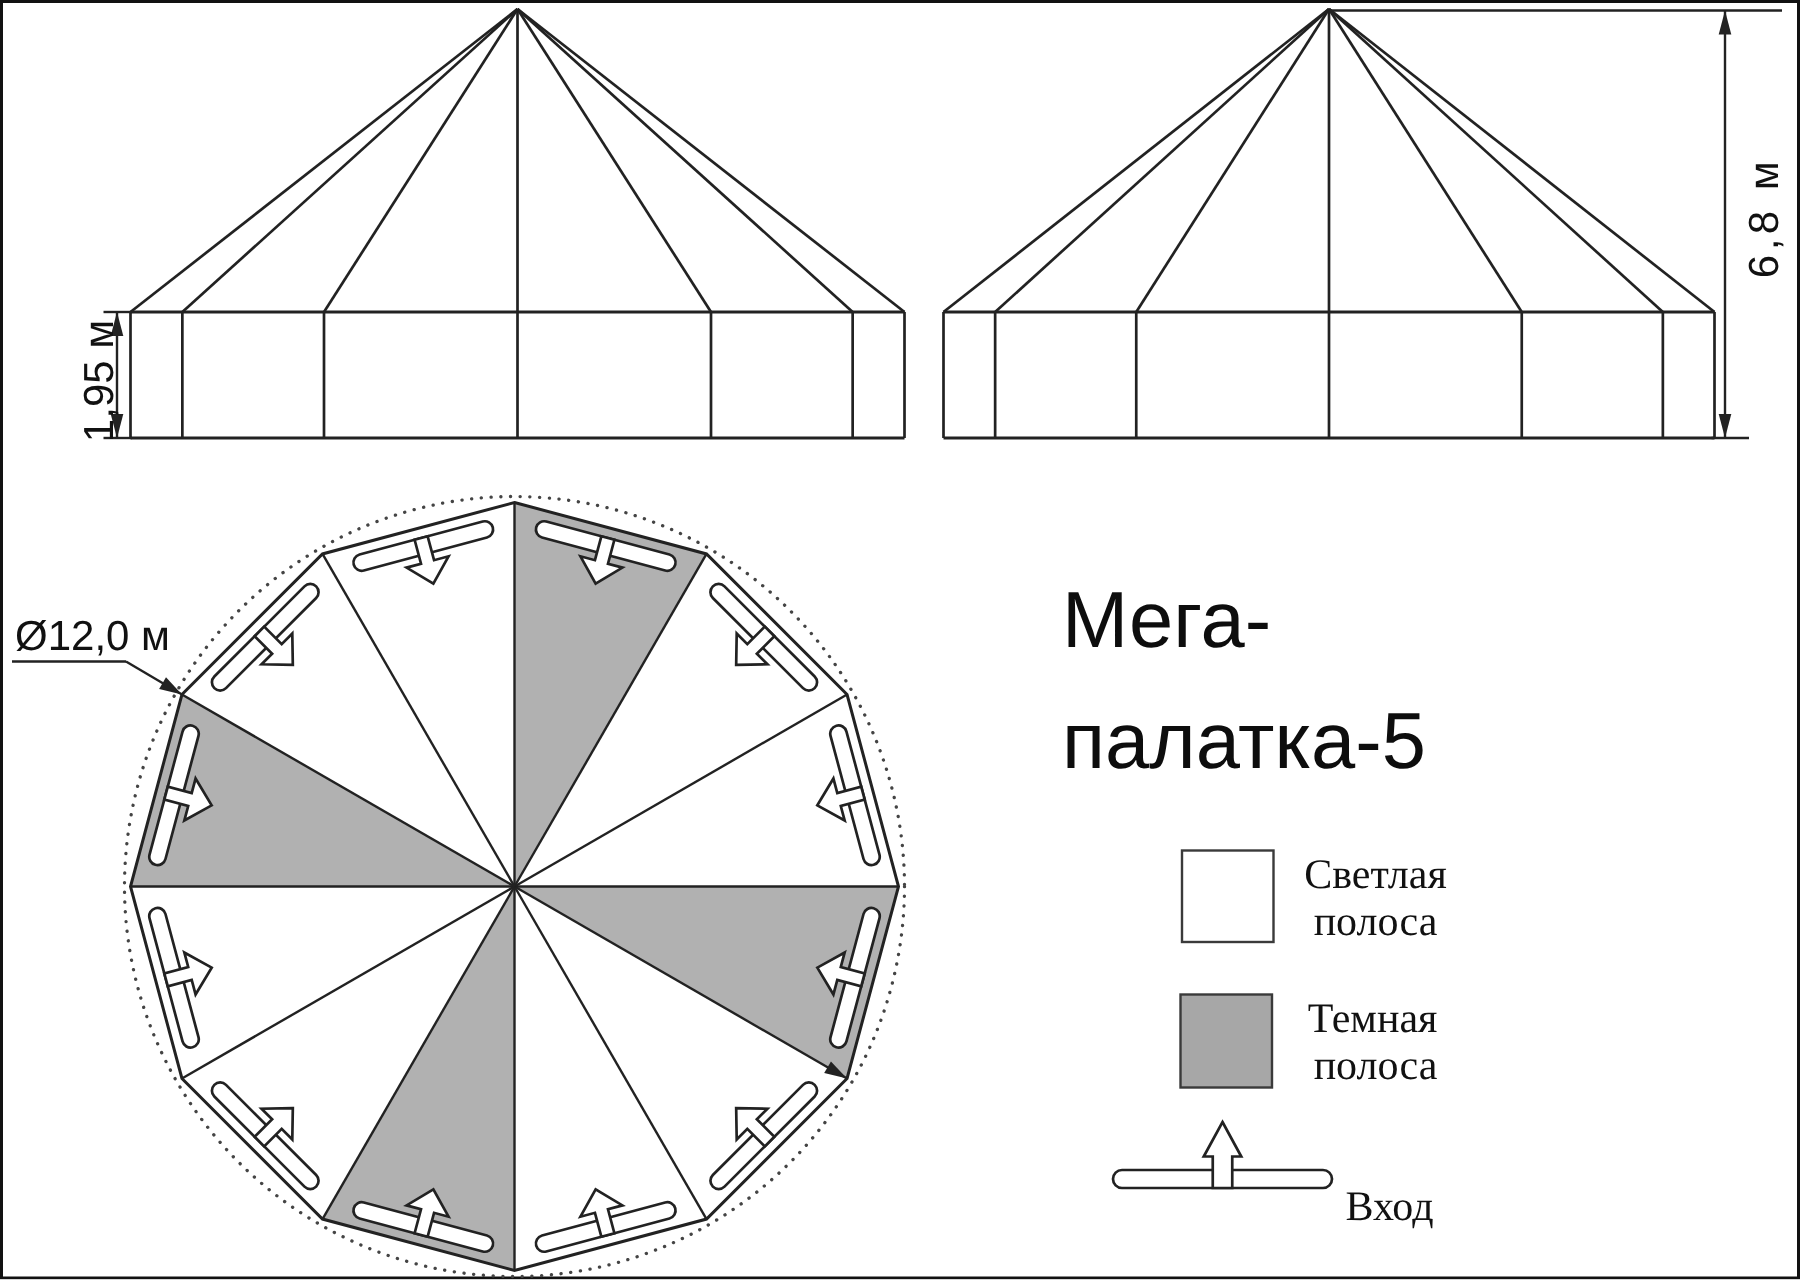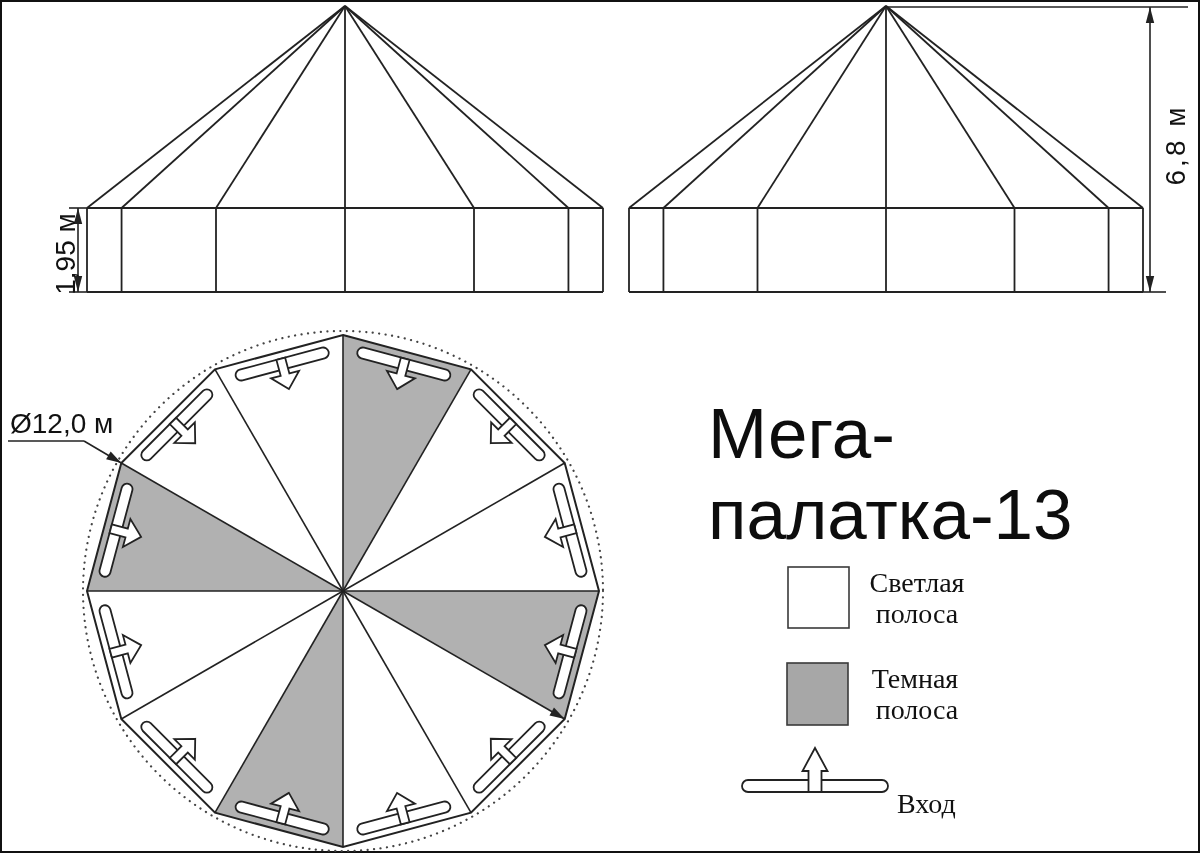--- a/index.html
+++ b/index.html
@@ -19,23 +19,23 @@
   }
   .dim-label-ls { letter-spacing: 3px; }
   .serif-label {
     font-family: "Liberation Serif", serif;
     font-size: 28px;
     fill: #111111;
   }
   .title-block {
     position: absolute;
     left: 708px;
-    top: 393px;
+    top: 373px;
     font-family: "Liberation Sans", sans-serif;
-    font-size: 71px;
+    font-size: 53px;
     line-height: 81px;
     color: #0d0d0d;
     white-space: nowrap;
   }
 </style>
 </head>
 <body>
 
 <div class="sheet">
   <svg width="1200" height="853" viewBox="0 0 1200 853">
@@ -189,15 +189,15 @@
 
     <text class="serif-label" x="917" y="592" text-anchor="middle">Светлая</text>
     <text class="serif-label" x="917" y="623" text-anchor="middle">полоса</text>
     <text class="serif-label" x="915" y="688" text-anchor="middle">Темная</text>
     <text class="serif-label" x="917" y="719" text-anchor="middle">полоса</text>
     <text class="serif-label" x="897" y="813">Вход</text>
   </svg>
 
   <div class="title-block">
     <div>Мега-</div>
-    <div>палатка-13</div>
+    <div>палатка-5</div>
   </div>
 </div>
 
 </body></html>

